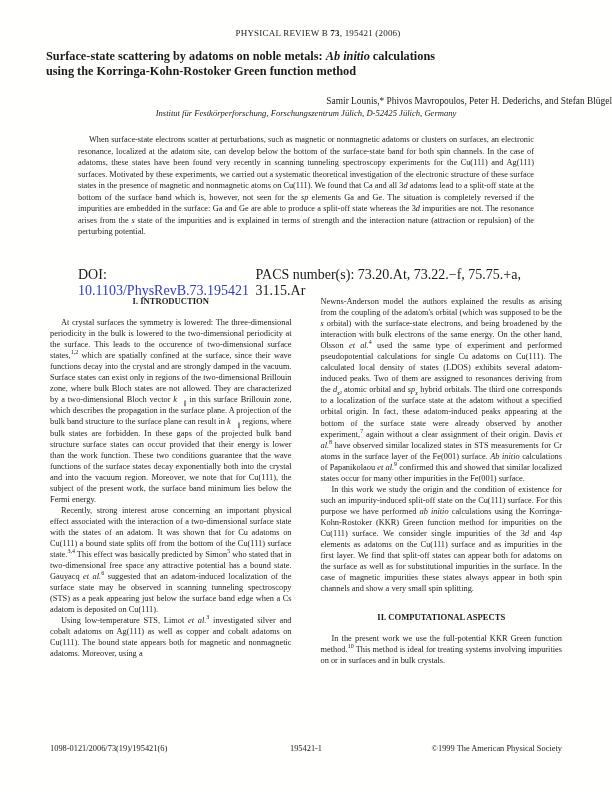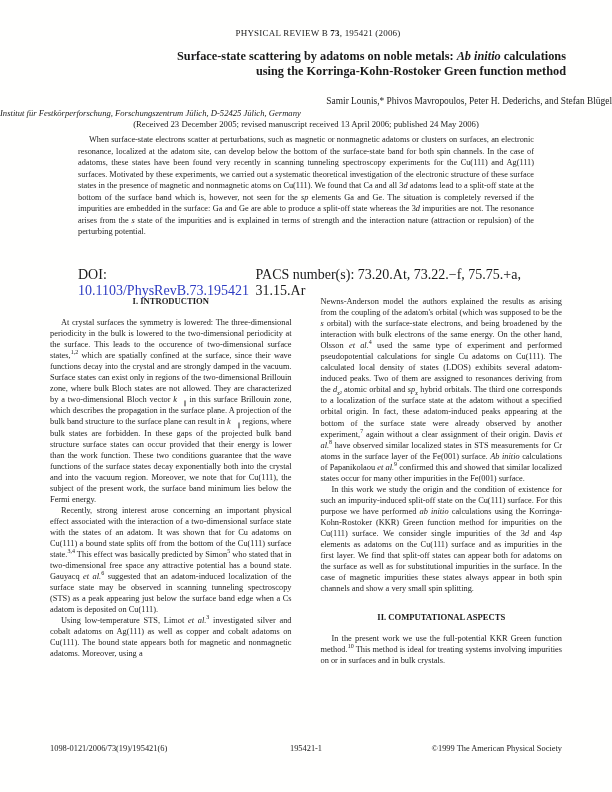--- a/index.html
+++ b/index.html
@@ -15,32 +15,32 @@
     color: #1b1b1b;
     overflow: hidden;
   }
   .journal-header {
     position: absolute; top: 28px; left: 0; right: 0;
     text-align: center;
     font-size: 9px; letter-spacing: 0.2px; margin-left: 24px;
   }
   .article-title {
     position: absolute; top: 49px; left: 46px; right: 46px;
-    text-align: right;
+    text-align: left;
     font-weight: bold;
     font-size: 12.3px; line-height: 14.8px;
   }
   .authors-line {
     position: absolute; top: 96px; left: 0; right: 0;
     text-align: right;
     font-size: 9.4px;
   }
   .affiliation-line {
     position: absolute; top: 108px; left: 0; right: 0;
-    text-align: left;
+    text-align: center;
     font-style: italic;
     font-size: 8.6px;
   }
   .received-line {
     position: absolute; top: 119px; left: 0; right: 0;
     text-align: center;
     font-size: 8.7px;
   }
   .abstract {
     position: absolute; top: 134px; left: 78px; width: 456px;
@@ -92,21 +92,20 @@
 <div class="page">
 
   <div class="journal-header">PHYSICAL REVIEW B <b>73</b>, 195421 (2006)</div>
 
   <div class="article-title">Surface-state scattering by adatoms on noble metals: <i>Ab initio</i> calculations<br>using the Korringa-Kohn-Rostoker Green function method</div>
 
   <div class="authors-line">Samir Lounis,* Phivos Mavropoulos, Peter H. Dederichs, and Stefan Blügel</div>
 
   <div class="affiliation-line">Institut für Festkörperforschung, Forschungszentrum Jülich, D-52425 Jülich, Germany</div>
 
-  <div class="received-line">(Received 23 December 2005; revised manuscript received 13 April 2006; published 24 May 2006)</div>
 
   <div class="abstract">When surface-state electrons scatter at perturbations, such as magnetic or nonmagnetic adatoms or clusters on surfaces, an electronic resonance, localized at the adatom site, can develop below the bottom of the surface-state band for both spin channels. In the case of adatoms, these states have been found very recently in scanning tunneling spectroscopy experiments for the Cu(111) and Ag(111) surfaces. Motivated by these experiments, we carried out a systematic theoretical investigation of the electronic structure of these surface states in the presence of magnetic and nonmagnetic atoms on Cu(111). We found that Ca and all 3<i>d</i> adatoms lead to a split-off state at the bottom of the surface band which is, however, not seen for the <i>sp</i> elements Ga and Ge. The situation is completely reversed if the impurities are embedded in the surface: Ga and Ge are able to produce a split-off state whereas the 3<i>d</i> impurities are not. The resonance arises from the <i>s</i> state of the impurities and is explained in terms of strength and the interaction nature (attraction or repulsion) of the perturbing potential.</div>
 
   <div class="doi-pacs-row">
     <span>
       <span>DOI:</span>
       <a class="doi-link">10.1103/PhysRevB.73.195421</a>
     </span>
     <span>PACS number(s): 73.20.At, 73.22.−f, 75.75.+a, 31.15.Ar</span>
   </div>

